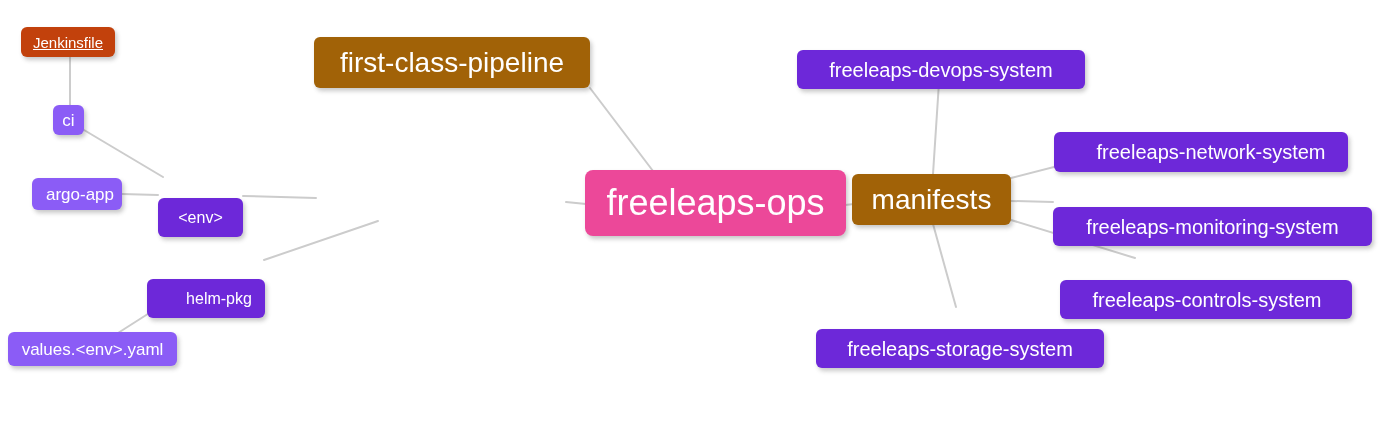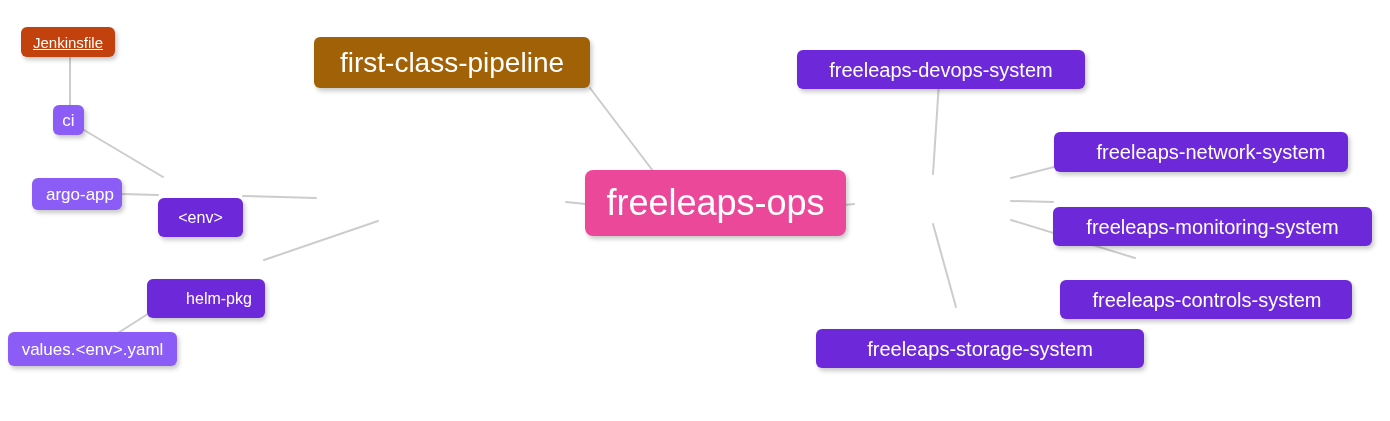--- a/index.html
+++ b/index.html
@@ -81,24 +81,25 @@
 
   <div class="node lvl-green fs-l2" style="left:147px; top:257px; width:118px; height:39px;padding-left:32px;">helm-pkg</div>
 
   <div class="node lvl-red fs-l3" style="left:8px;   top:332px; width:169px; height:34px;text-align:right;">values.&lt;env&gt;.yaml</div>
 
   <div class="node lvl-blue fs-l1" style="left:314px; top:37px;  width:276px; height:51px;">first-class-pipeline</div>
 
 
   <div class="node lvl-root fs-root" style="left:585px; top:170px; width:261px; height:66px;">freeleaps-ops</div>
 
+  <div class="node lvl-blue fs-l1" style="left:852px; top:174px; width:159px; height:51px;">manifests</div>
 
   <div class="node lvl-green fs-l2s" style="left:797px; top:28px;  width:288px; height:39px;">freeleaps-devops-system</div>
 
   <div class="node lvl-green fs-l2s" style="left:1054px;top:110px; width:294px; height:40px;padding-left:26px;">freeleaps-network-system</div>
 
   <div class="node lvl-green fs-l2s" style="left:1053px;top:185px; width:319px; height:39px;">freeleaps-monitoring-system</div>
 
   <div class="node lvl-green fs-l2s" style="left:1060px;top:258px; width:292px; height:39px;padding-left:8px;">freeleaps-controls-system</div>
 
-  <div class="node lvl-green fs-l2s" style="left:816px; top:307px; width:328px; height:39px;">freeleaps-storage-system</div>
+  <div class="node lvl-green fs-l2s" style="left:816px; top:307px; width:288px; height:39px;">freeleaps-storage-system</div>
 
 </div>
 
 </body></html>

